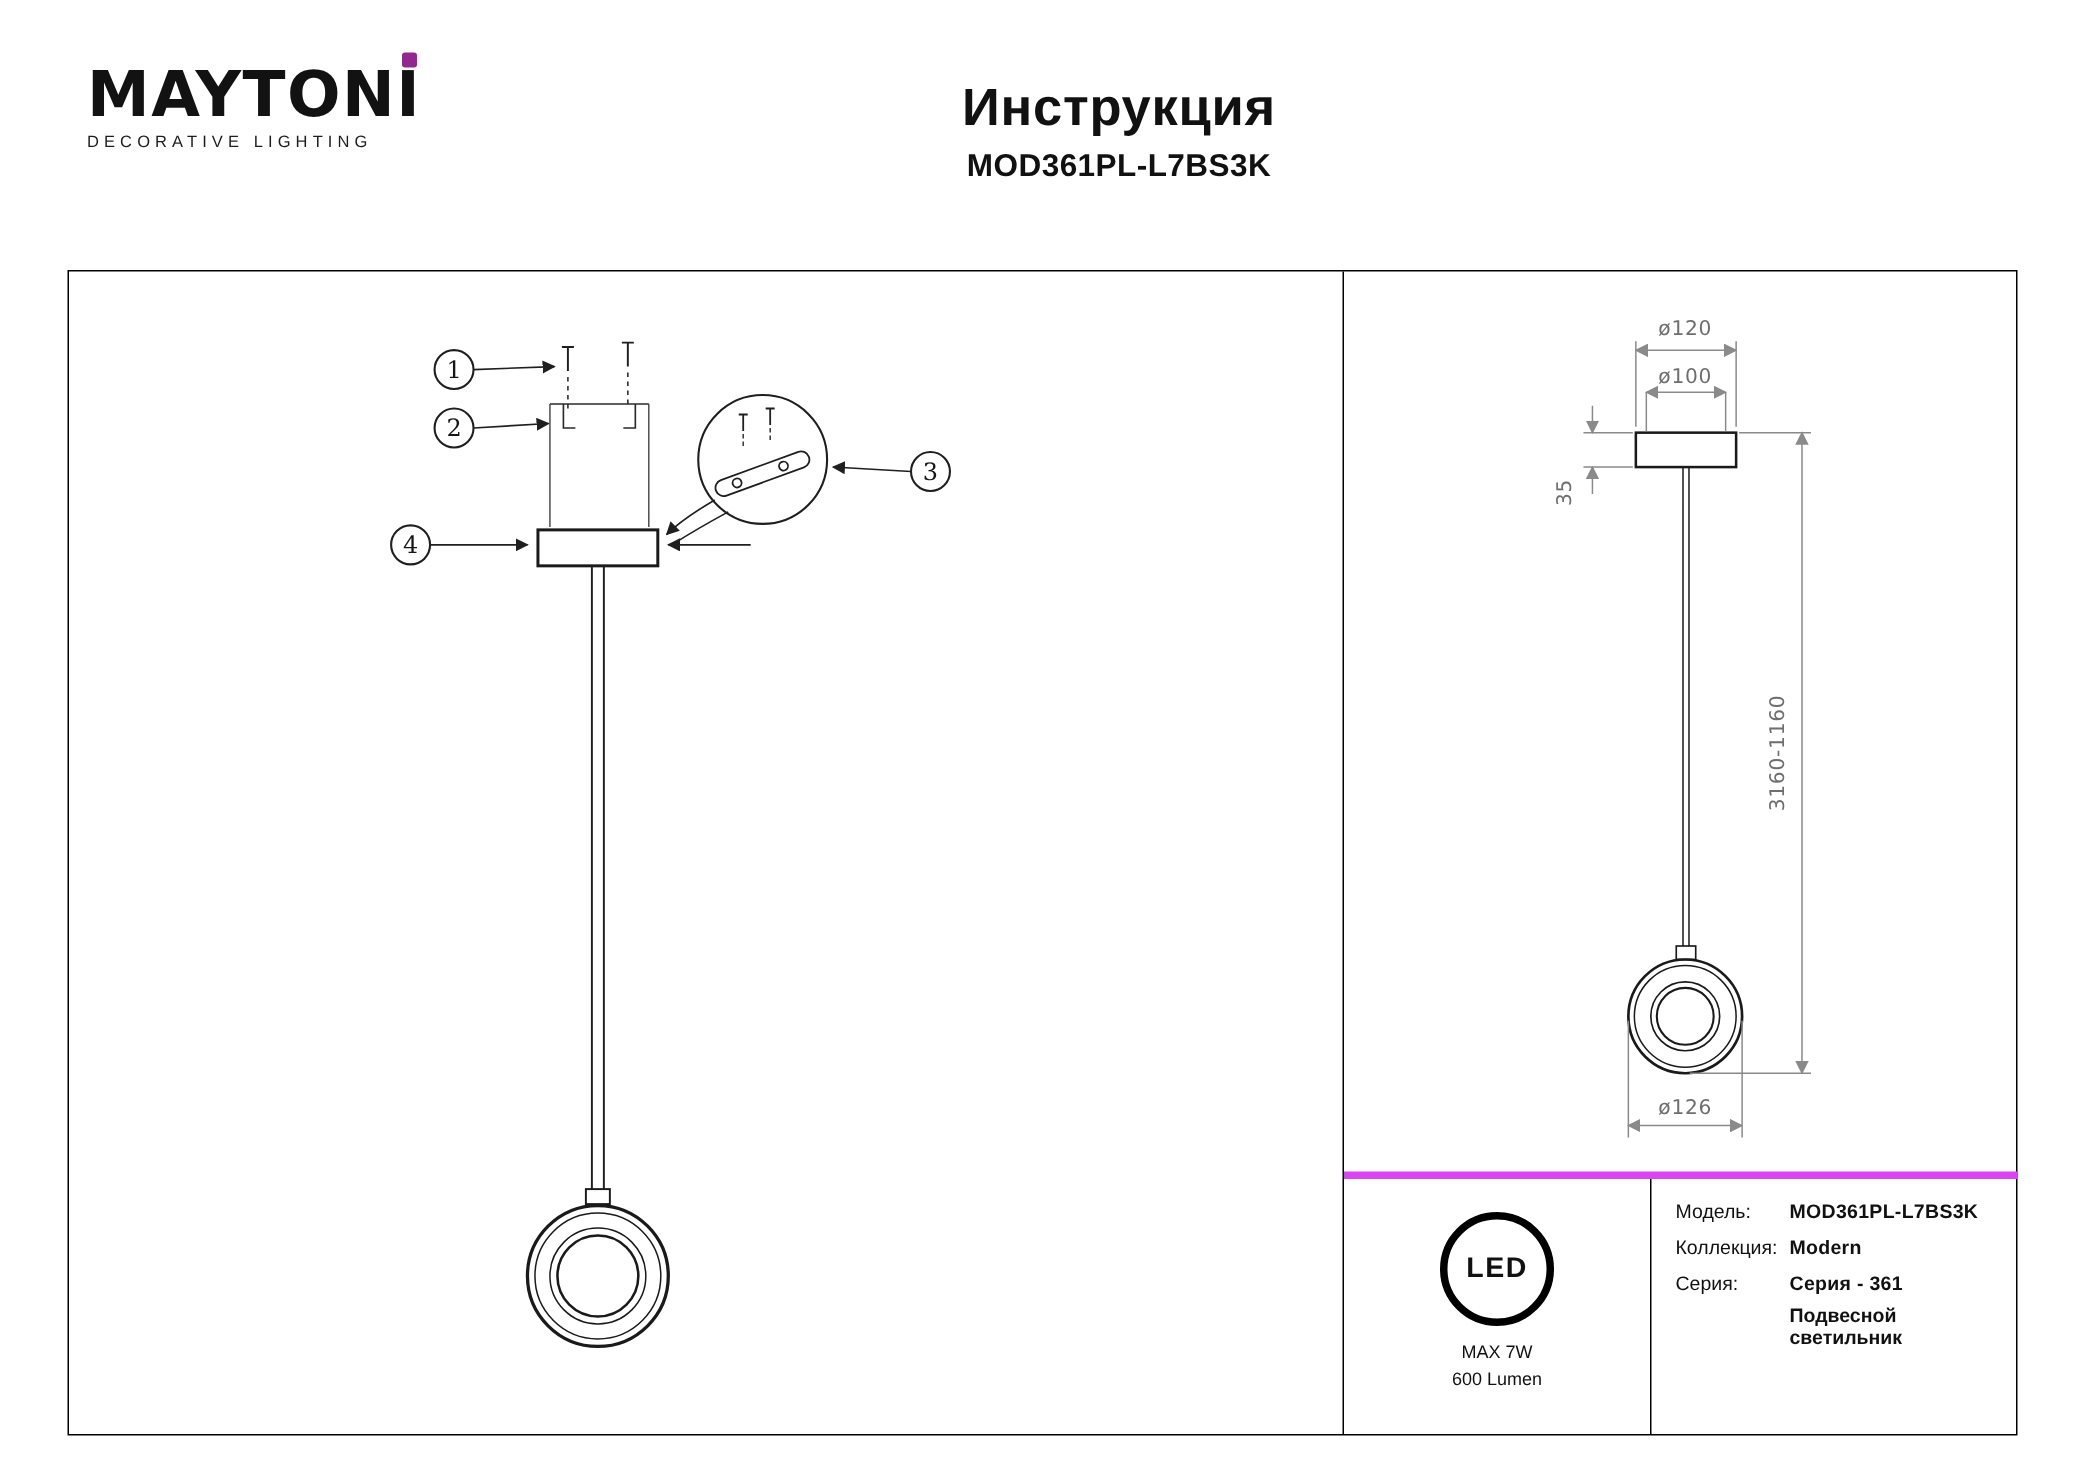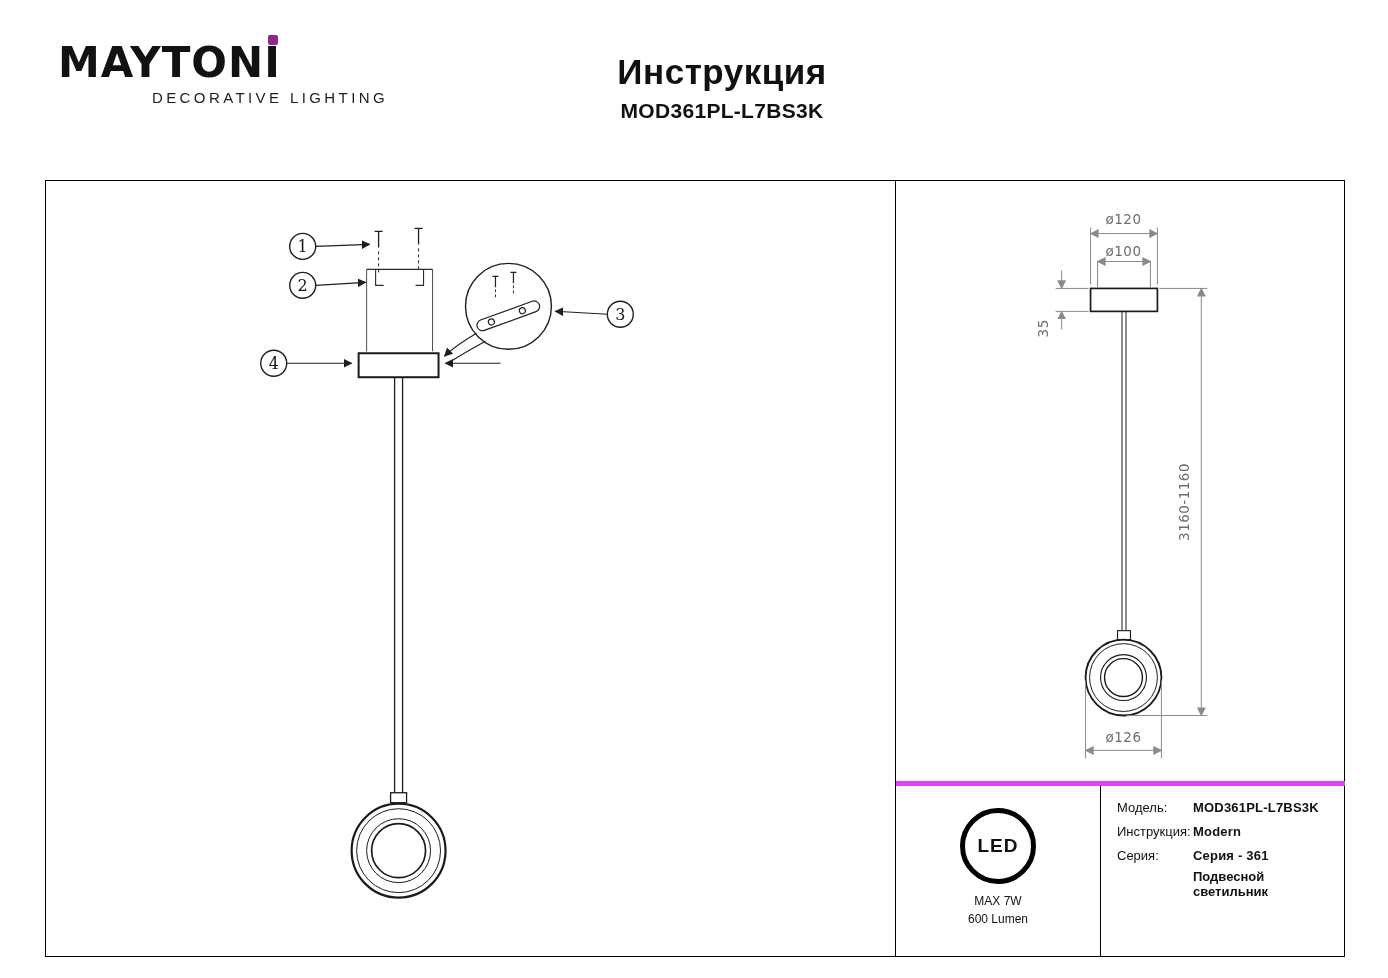--- a/index.html
+++ b/index.html
@@ -16,24 +16,24 @@
   .logo-word {
     position:relative; display:inline-block;
     font-family:"DejaVu Sans",sans-serif; font-weight:bold;
     font-size:42px; line-height:1; letter-spacing:1px; color:#121212;
   }
   .logo-dot {
     position:absolute; top:-7px; right:3px;
     width:10px; height:10px; border-radius:2px;
   }
   .logo-sub {
-    font-size:15px; letter-spacing:3.4px; color:#1d1d1d;
-    text-align:right; margin-top:5px; padding-right:2px; white-space:nowrap;
-  }
-  .title-block { position:absolute; left:722px; top:52px; transform:translateX(-50%); text-align:center; }
+    font-size:11px; letter-spacing:3.4px; color:#1d1d1d;
+    text-align:left; margin-top:5px; padding-right:2px; white-space:nowrap;
+  }
+  .title-block { position:absolute; left:746px; top:52px; transform:translateX(-50%); text-align:center; }
   .doc-title { font-size:35px; font-weight:700; letter-spacing:.5px; }
   .doc-model { font-size:21px; font-weight:700; margin-top:7px; letter-spacing:.3px; }
 
   
   .main-box {
     position:absolute; left:45px; top:180px; width:1300px; height:777px;
     border:1px solid #000; display:flex; background:#fff;
   }
   .left-panel { width:850px; border-right:1px solid #000; position:relative; }
   .right-panel { flex:1; display:flex; flex-direction:column; }
@@ -231,21 +231,21 @@
           <div class="led-sub">MAX 7W</div>
           <div class="led-sub">600 Lumen</div>
         </div>
 
         <div class="spec-rows">
           <div class="spec-row">
             <span class="spec-label">Модель:</span>
             <span class="spec-value">MOD361PL-L7BS3K</span>
           </div>
           <div class="spec-row">
-            <span class="spec-label">Инструкция:</span>
+            <span class="spec-label">Коллекция:</span>
             <span class="spec-value">Modern</span>
           </div>
           <div class="spec-row series-block">
             <div class="label-col">
               <span class="spec-label">Серия:</span>
               <svg class="lamp-icon" width="36" height="42" viewBox="0 0 38 46">
                 <g stroke="#444" fill="none" stroke-width="1.6">
                   <path d="M3 4 H24"></path>
                   <path d="M7 4 V11"></path>
                   <path d="M19 4 V20"></path>

